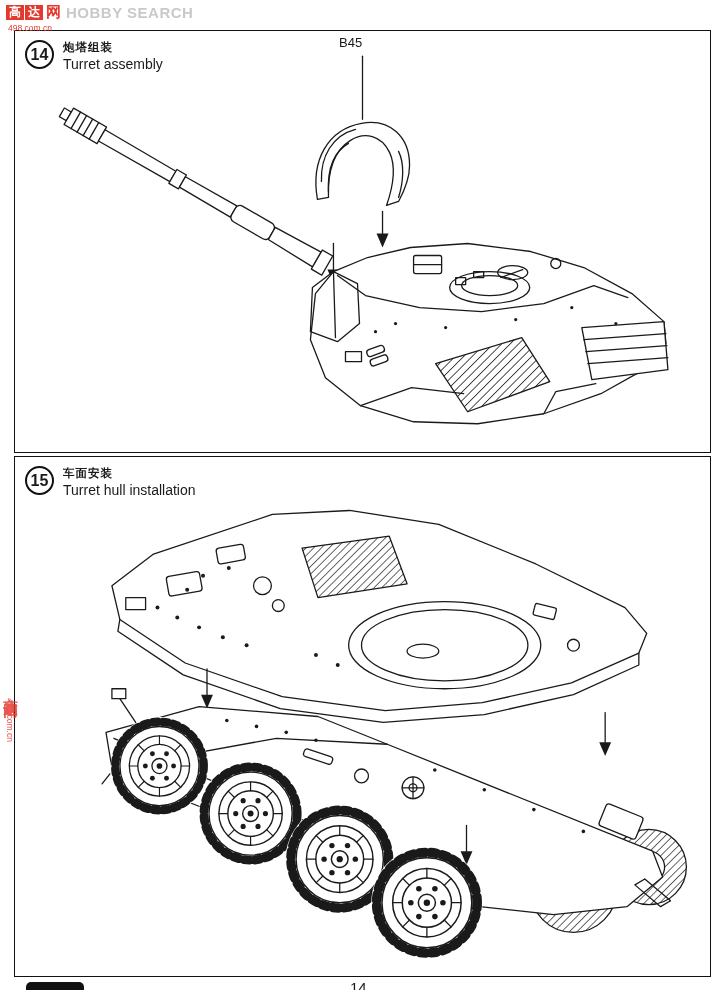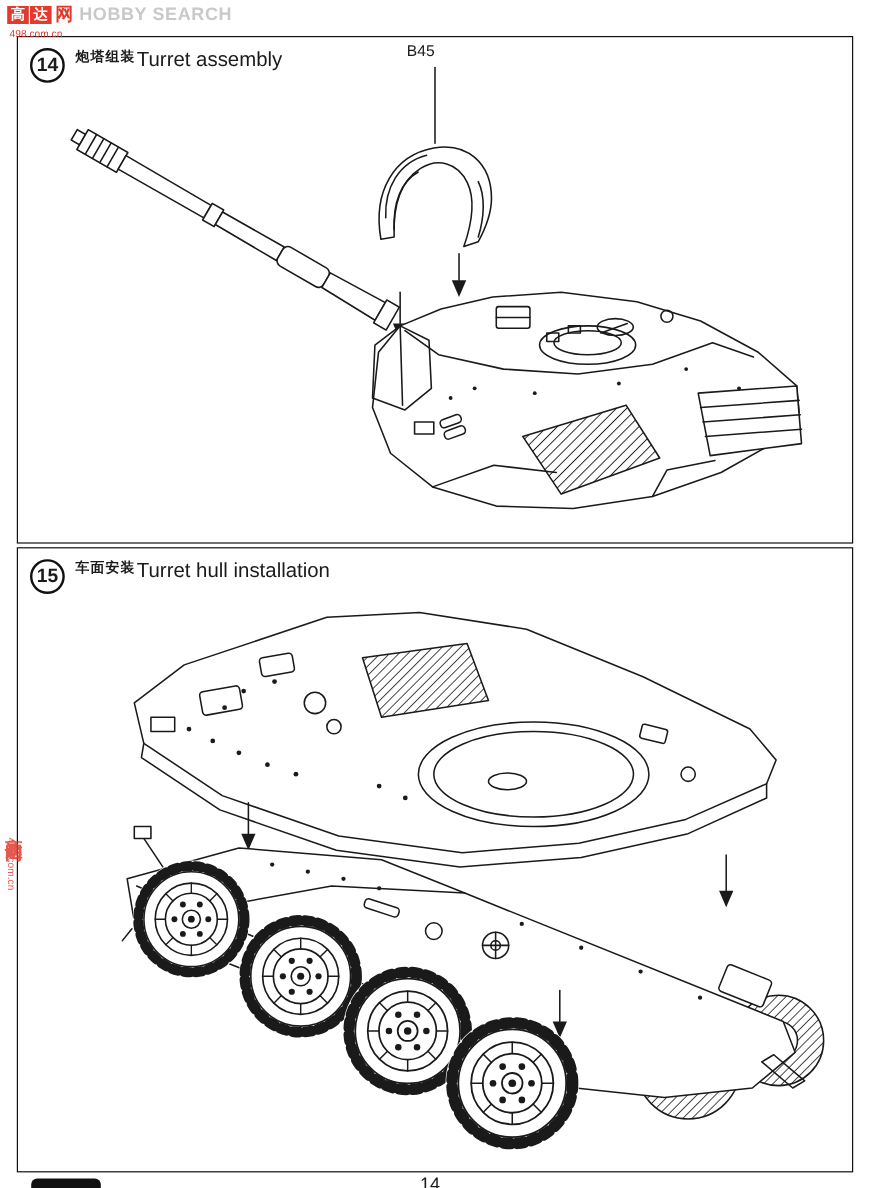--- a/index.html
+++ b/index.html
@@ -14,23 +14,23 @@
   }
   .panel-1{top:30px;height:423px;}
   .panel-2{top:456px;height:521px;padding-left:12px;}
   .diagram{position:absolute;left:0;top:0;width:100%;height:100%;}
   .step-header{position:absolute;top:9px;left:10px;display:flex;gap:9px;z-index:3;}
   .badge{
     width:29px;height:29px;border:2.6px solid #111;border-radius:50%;
     display:flex;align-items:center;justify-content:center;
     font-weight:700;font-size:16px;background:#fff;box-sizing:border-box;
   }
-  .titles{display:flex;flex-direction:row;justify-content:center;gap:1px;}
+  .titles{display:flex;flex-direction:column;justify-content:center;gap:1px;}
   .title-cn{font-size:11.5px;font-weight:700;letter-spacing:1px;}
-  .title-en{font-size:17px;}
+  .title-en{font-size:14px;}
   .part-label{position:absolute;z-index:3;font-size:13px;background:#fff;padding:0 2px;}
   .label-b45{left:322px;top:4px;}
   .wm-top{position:absolute;top:3px;left:6px;z-index:5;}
   .wm-row{display:flex;align-items:center;gap:1px;}
   .wm-box{background:#e23a2e;color:#fff;font-weight:700;font-size:12px;padding:1px 3px;line-height:1.15;}
   .wm-net{color:#e23a2e;font-weight:700;font-size:15px;padding:0 2px;}
   .wm-en{color:#c9c9c9;font-weight:700;font-size:15px;letter-spacing:.5px;margin-left:2px;}
   .wm-url{color:#e23a2e;font-size:8.5px;margin-top:1px;margin-left:2px;}
   .wm-side{
     position:absolute;left:1px;top:686px;z-index:5;opacity:.85;color:#e23a2e;

